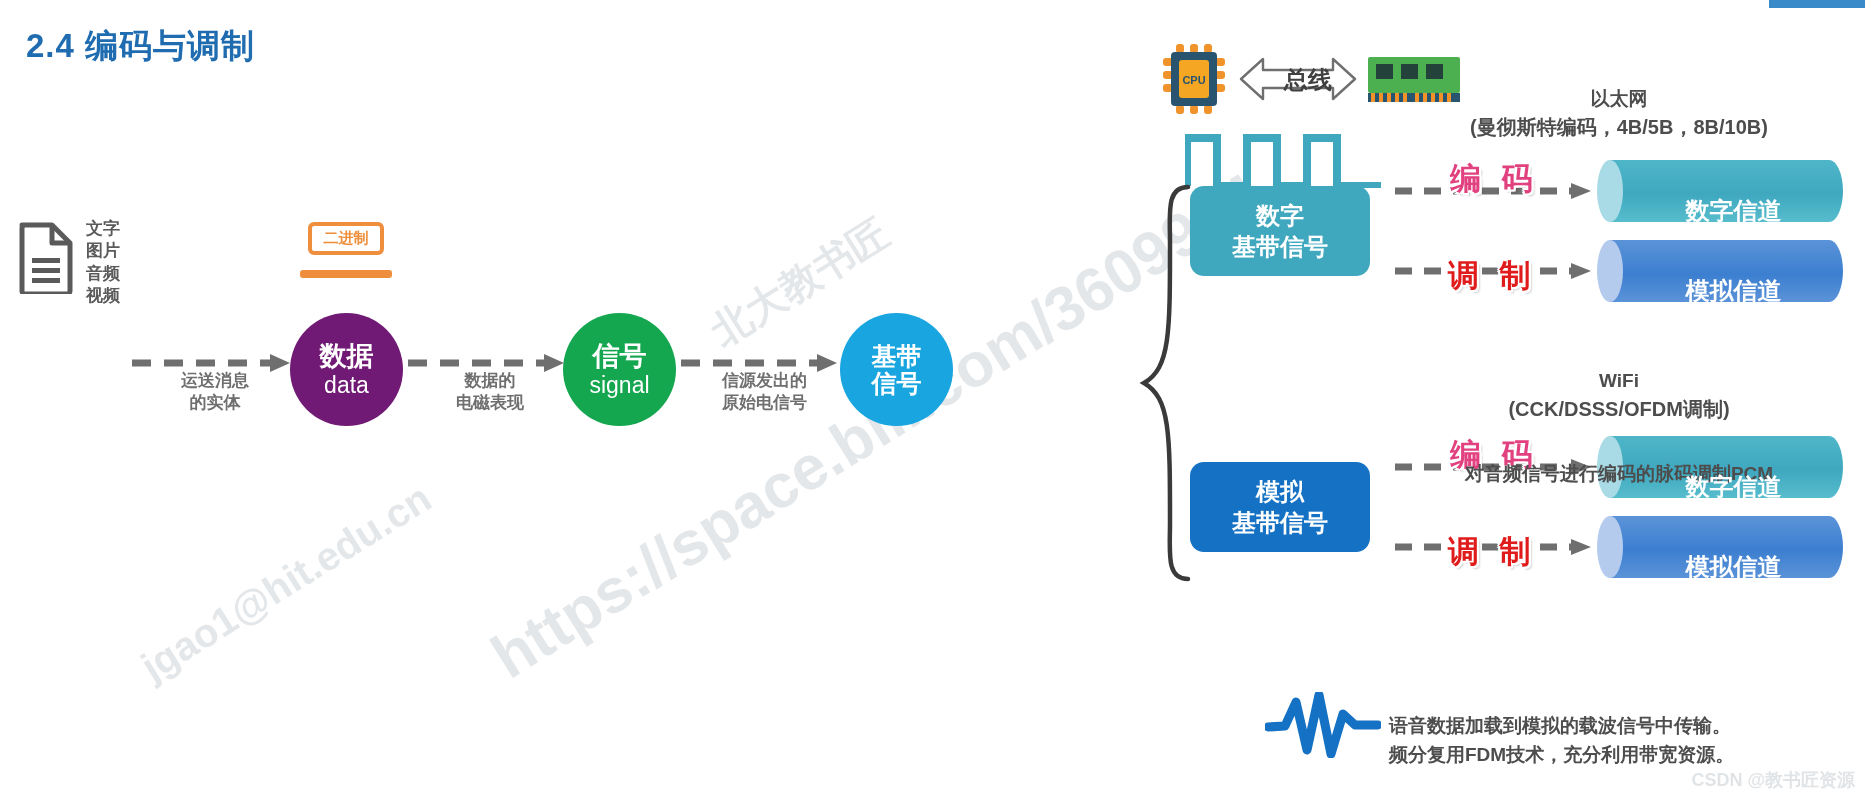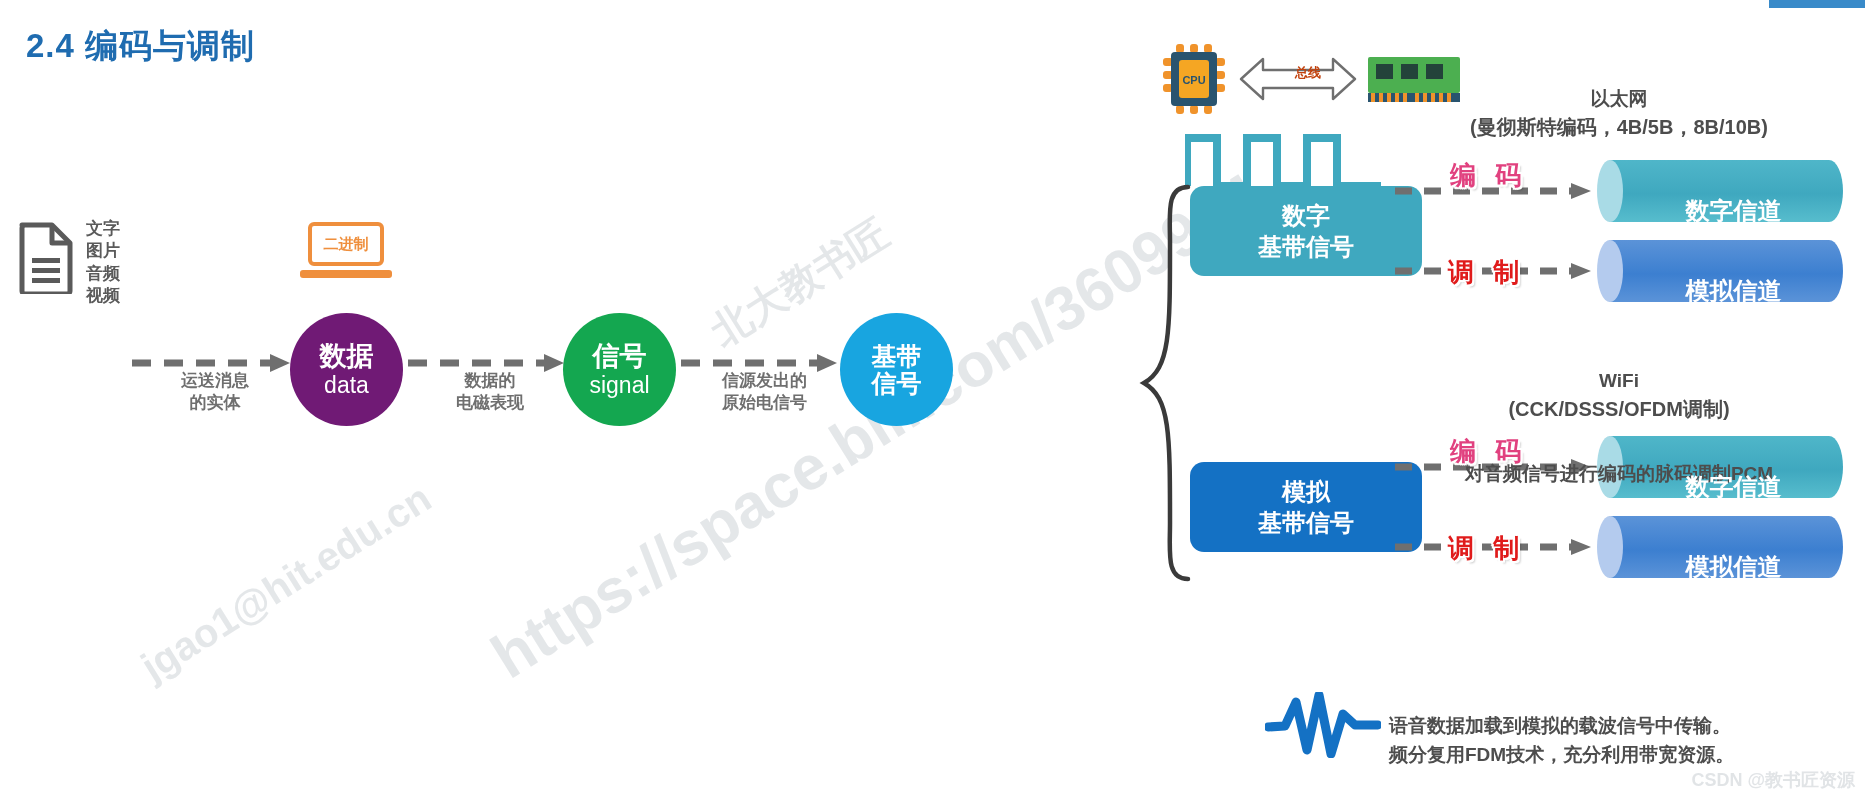--- a/index.html
+++ b/index.html
@@ -62,47 +62,47 @@
   .arrow-h svg{ display:block; }
 
   .edge-label{
     position:absolute; text-align:center; font-size:17px; font-weight:bold;
     color:#6f6f6f; line-height:1.3; white-space:nowrap;
   }
 
   
   .laptop{ position:absolute; left:300px; top:222px; width:92px; height:62px; }
   .laptop .screen{
-    position:absolute; left:8px; top:0; width:76px; height:44px;
+    position:absolute; left:8px; top:0; width:76px; height:33px;
     border:4px solid #ef8f3d; border-radius:6px; box-sizing:border-box;
     background:#fff; display:flex; align-items:center; justify-content:center;
     font-size:15px; font-weight:bold; color:#ef8f3d;
   }
   .laptop .base{
     position:absolute; left:0; top:48px; width:92px; height:8px;
     background:#ef8f3d; border-radius:3px;
   }
 
   
   .cpu-grp{ position:absolute; left:1163px; top:43px; width:300px; height:72px; }
   .bus-label{
     position:absolute; left:1248px; top:64px; width:120px;
-    text-align:center; font-size:13px; font-weight:bold; color:#c2410c;
+    text-align:center; font-size:24px; font-weight:bold; color:#404040;
   }
 
   
   .sq-wave{ position:absolute; left:1185px; top:128px; }
   .an-wave{ position:absolute; left:1265px; top:692px; }
 
   
   .brace{ position:absolute; left:1136px; top:183px; }
 
   
   .bb-box{
-    position:absolute; width:232px; height:90px; border-radius:14px;
+    position:absolute; width:180px; height:90px; border-radius:14px;
     color:#fff; display:flex; flex-direction:column; align-items:center;
     justify-content:center; text-align:center; font-size:24px; font-weight:bold;
     line-height:1.3;
   }
   .bb-digital{ left:1190px; top:186px; background:#3fa8bf; }
   .bb-analog { left:1190px; top:462px; background:#1471c4; }
 
   
   .cyl{
     position:absolute; width:245px; height:62px;
@@ -122,21 +122,21 @@
   .cyl-analog  .body{ background:linear-gradient(180deg,#5b93d8 0%,#3c7fd0 55%,#5b93d8 100%); }
   .cyl-analog  .cap { background:#b4cbee; }
 
   .cyl-d1{ left:1598px; top:160px; }
   .cyl-a1{ left:1598px; top:240px; }
   .cyl-d2{ left:1598px; top:436px; }
   .cyl-a2{ left:1598px; top:516px; }
 
   
   .stamp{
-    position:absolute; font-size:26px; font-weight:bold; letter-spacing:6px;
+    position:absolute; font-size:31px; font-weight:bold; letter-spacing:6px;
     white-space:nowrap;
     text-shadow:
       2px 0 0 #fff,-2px 0 0 #fff,0 2px 0 #fff,0 -2px 0 #fff,
       2px 2px 0 #fff,-2px 2px 0 #fff,2px -2px 0 #fff,-2px -2px 0 #fff,
       3px 3px 2px rgba(0,0,0,.18);
   }
   .stamp-encode{ color:#e1417f; }
   .stamp-mod   { color:#e01b1b; }
   .st-e1{ left:1450px; top:158px; }
   .st-m1{ left:1448px; top:255px; }

